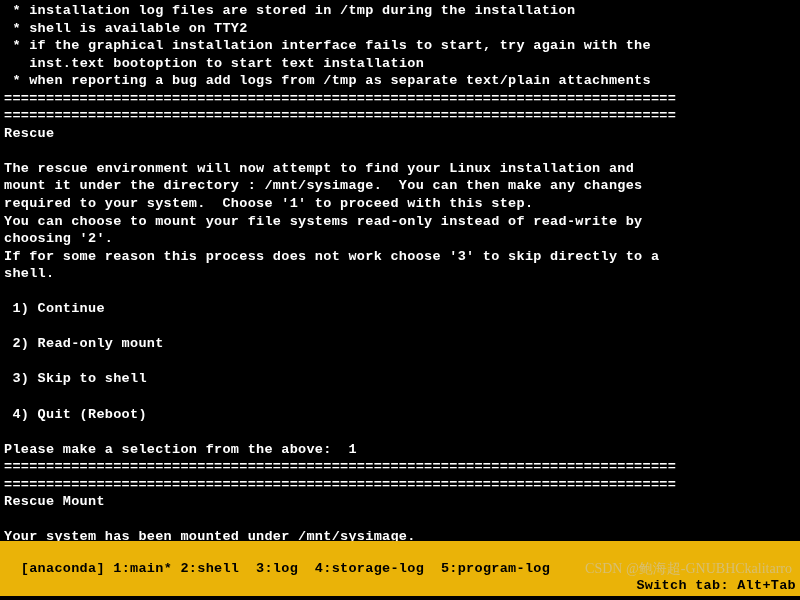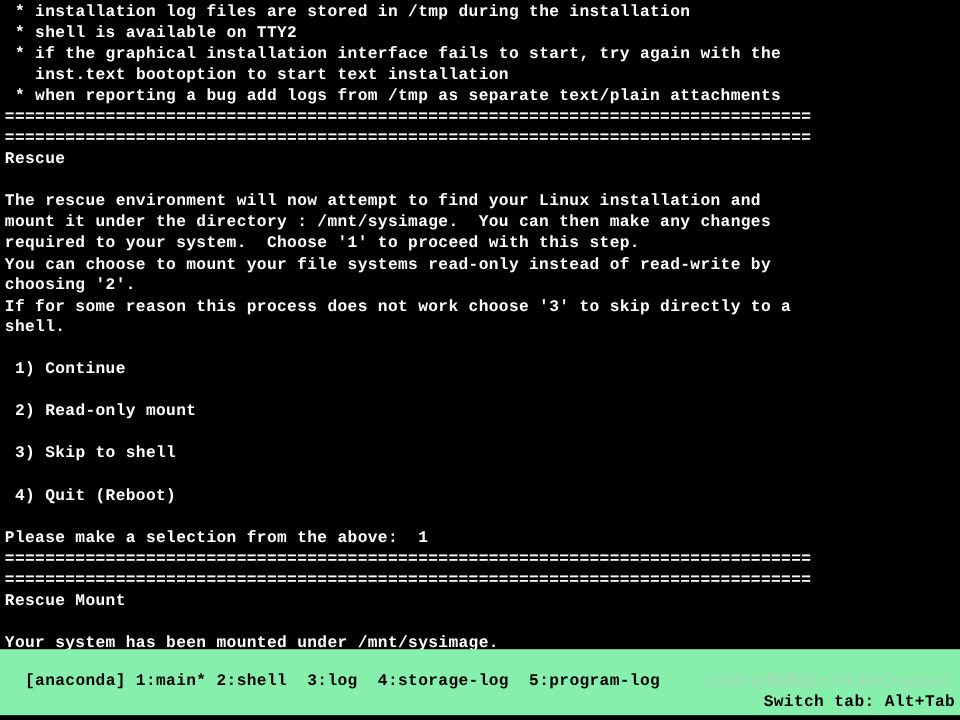--- a/index.html
+++ b/index.html
@@ -20,21 +20,21 @@
       padding: 2px 4px;
       white-space: pre-wrap;
       word-wrap: break-word;
     }
     .line { display: block; min-height: 1.3em; font-family: Liberation Mono, monospace; }
     .statusbar {
       position: absolute;
       bottom: 4px;
       left: 0;
       width: 100%;
-      background: #86efac;
+      background: #eab308;
       color: #000;
       font-family: "Courier New", monospace;
       font-size: 13.5px;
       font-weight: bold;
       padding: 1px 4px;
       white-space: pre;
       letter-spacing: 0.3px;
     }
     .statusbar .time {
       float: right;

